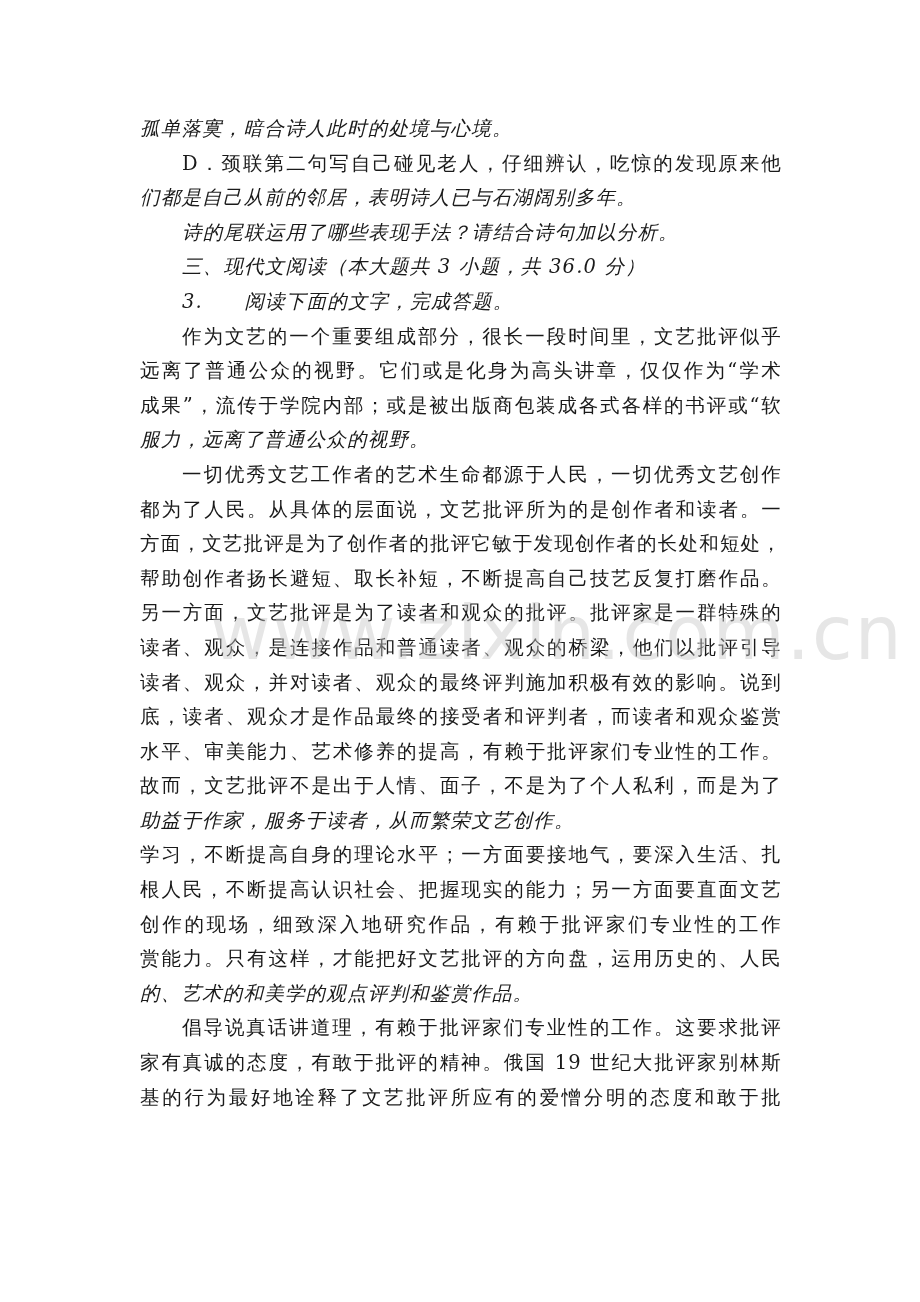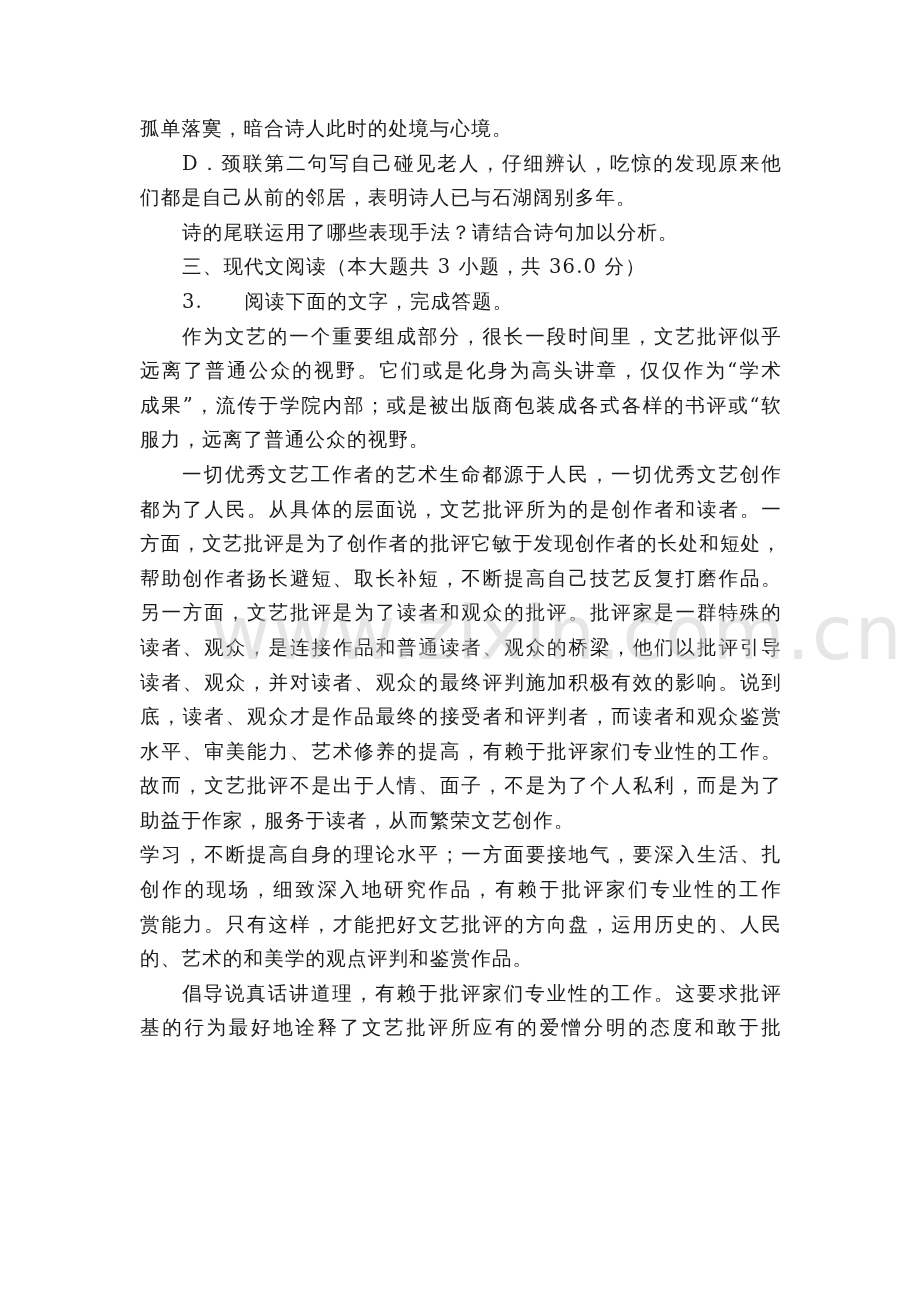--- a/index.html
+++ b/index.html
@@ -1,21 +1,21 @@
 <!DOCTYPE html>
 <html><head>
 <meta charset="utf-8">
 <style>
   html, body { margin: 0; padding: 0; background: #ffffff; }
   body { width: 920px; height: 1302px; position: relative; overflow: hidden;
          font-family: "DejaVu Serif", "Liberation Serif", serif; color: #1a1a1a; }
   .page { position: absolute; left: 140px; top: 112px; width: 642px; }
   .line { height: 34.6px; line-height: 34.6px; font-size: 19.5px; white-space: nowrap;
           letter-spacing: 1.2px; text-align: justify; text-align-last: justify; }
-  .line.last { text-align-last: left; }
+  .line.last { text-align-last: left; font-style: italic; }
   .indent { padding-left: 42px; }
   .watermark { position: absolute; left: 210px; top: 590px; font-family: "DejaVu Sans", "Liberation Sans", sans-serif;
                font-size: 74px; color: rgba(200,200,200,0.45); letter-spacing: 2px; pointer-events: none; }
 </style>
 </head>
 <body>
 
 <div class="page" id="page">
     <div class="line last">孤单落寞，暗合诗人此时的处境与心境。</div>
     <div class="line indent">D．颈联第二句写自己碰见老人，仔细辨认，吃惊的发现原来他</div>
@@ -32,19 +32,21 @@
     <div class="line">方面，文艺批评是为了创作者的批评它敏于发现创作者的长处和短处，</div>
     <div class="line">帮助创作者扬长避短、取长补短，不断提高自己技艺反复打磨作品。</div>
     <div class="line">另一方面，文艺批评是为了读者和观众的批评。批评家是一群特殊的</div>
     <div class="line">读者、观众，是连接作品和普通读者、观众的桥梁，他们以批评引导</div>
     <div class="line">读者、观众，并对读者、观众的最终评判施加积极有效的影响。说到</div>
     <div class="line">底，读者、观众才是作品最终的接受者和评判者，而读者和观众鉴赏</div>
     <div class="line">水平、审美能力、艺术修养的提高，有赖于批评家们专业性的工作。</div>
     <div class="line">故而，文艺批评不是出于人情、面子，不是为了个人私利，而是为了</div>
     <div class="line last">助益于作家，服务于读者，从而繁荣文艺创作。</div>
     <div class="line">学习，不断提高自身的理论水平；一方面要接地气，要深入生活、扎</div>
+    <div class="line">根人民，不断提高认识社会、把握现实的能力；另一方面要直面文艺</div>
     <div class="line">创作的现场，细致深入地研究作品，有赖于批评家们专业性的工作</div>
     <div class="line">赏能力。只有这样，才能把好文艺批评的方向盘，运用历史的、人民</div>
     <div class="line last">的、艺术的和美学的观点评判和鉴赏作品。</div>
     <div class="line indent">倡导说真话讲道理，有赖于批评家们专业性的工作。这要求批评</div>
+    <div class="line">家有真诚的态度，有敢于批评的精神。俄国 19 世纪大批评家别林斯</div>
     <div class="line">基的行为最好地诠释了文艺批评所应有的爱憎分明的态度和敢于批</div>
   </div>
 <div class="watermark">www.zixin.com.cn</div>
 
 </body></html>

